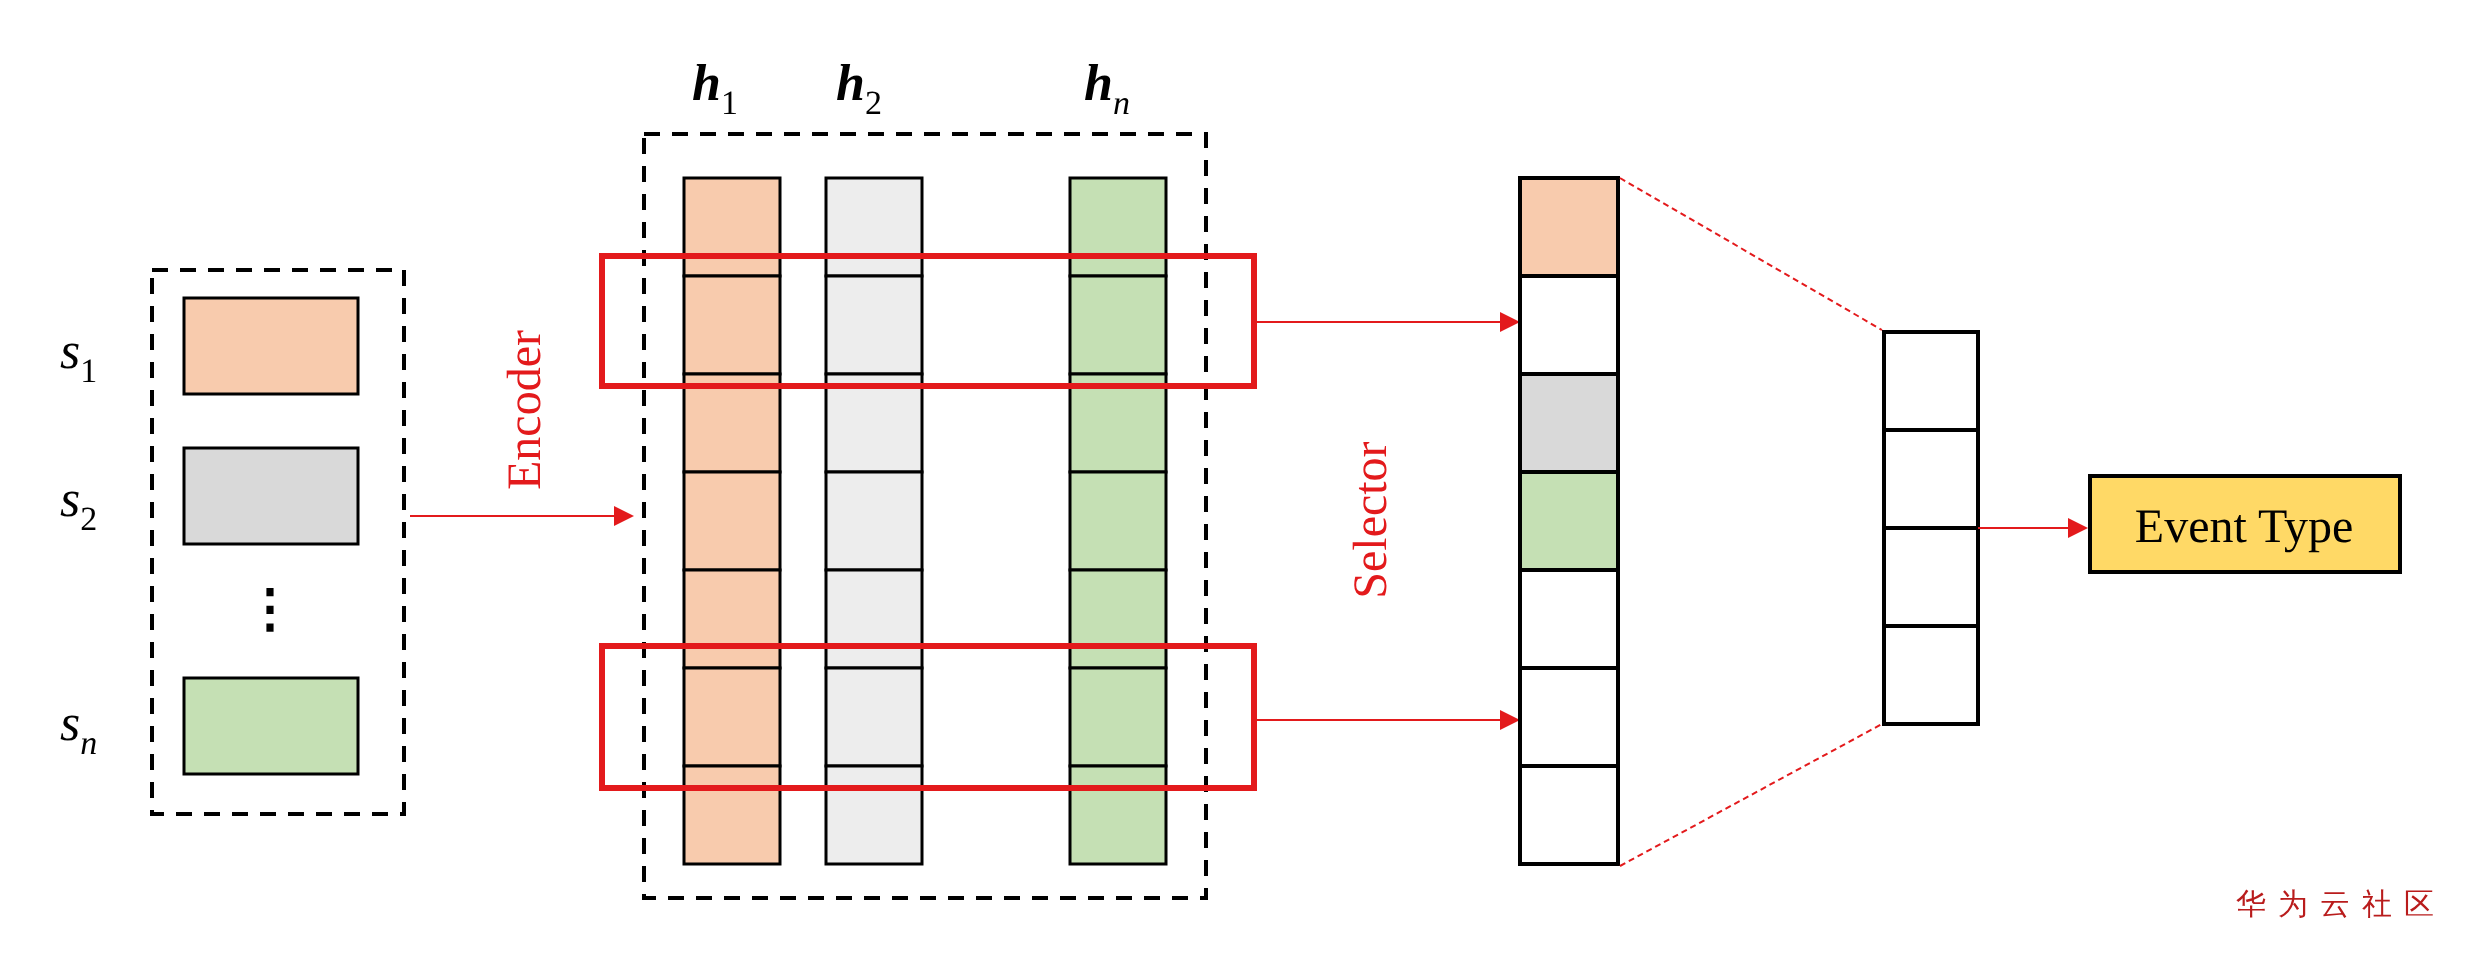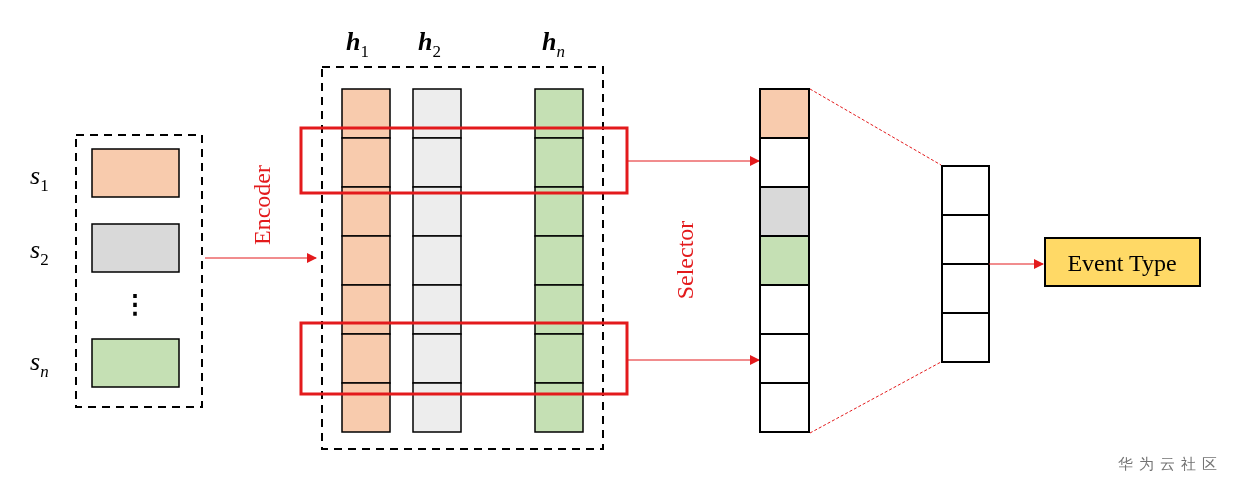--- a/index.html
+++ b/index.html
@@ -1,19 +1,19 @@
 <!DOCTYPE html>
 <html><head>
 <meta charset="utf-8">
 <style>
   html, body { margin:0; padding:0; background:#ffffff; }
   body { width:1237px; height:490px; position:relative; overflow:hidden; font-family:"Liberation Serif", serif; }
   #diagram { position:absolute; left:0; top:0; }
   .serif { font-family:"Liberation Serif", "DejaVu Serif", serif; }
-  .watermark { position:absolute; right:14px; bottom:16px; font-family:Liberation Mono, monospace; font-size:15px; color:#737373; letter-spacing:6px; }
+  .watermark { position:absolute; right:14px; bottom:28px; font-family:Liberation Mono, monospace; font-size:15px; color:#b91c1c; letter-spacing:6px; }
 </style>
 </head>
 <body>
 
 <svg id="diagram" width="1237" height="490" viewBox="0 0 1237 490">
   <defs>
     <marker id="arrowRed" markerWidth="10" markerHeight="10" refX="9" refY="5" orient="auto" markerUnits="userSpaceOnUse">
       <path d="M0,0 L10,5 L0,10 Z" fill="#e31a1c"></path>
     </marker>
   </defs>

